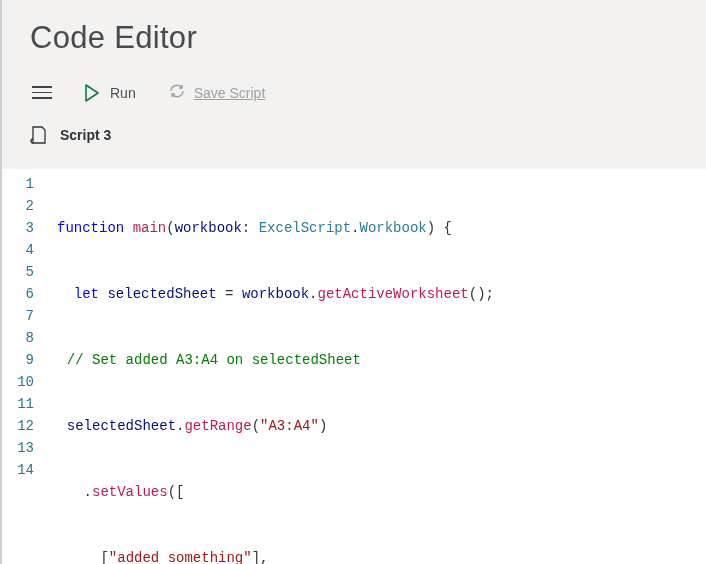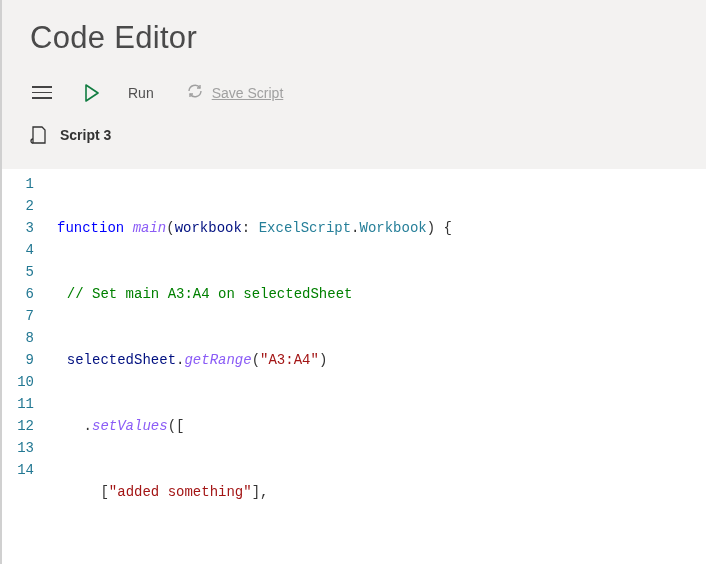--- a/index.html
+++ b/index.html
@@ -35,21 +35,21 @@
       margin-right: 14px;
     }
     .hamburger-line {
       width: 20px;
       height: 1.5px;
       background: #444;
     }
     .run-btn {
       display: flex;
       align-items: center;
-      gap: 28px;
+      gap: 10px;
       padding: 4px 10px;
       cursor: pointer;
       color: #505050;
       font-size: 14px;
     }
     .run-icon svg { display: block; }
     .save-btn {
       display: flex;
       align-items: center;
       gap: 8px;
@@ -87,21 +87,21 @@
       min-width: 48px;
     }
     .gutter-line { height: 22px; }
     .code {
       padding: 4px 0;
       white-space: pre;
       flex: 1;
     }
     .code-line { height: 22px; }
     .tok-kw { color: #0000ff; margin-left: 7px; }
-    .tok-fn { color: #8b5cf6; font-style: italic; }
+    .tok-fn { color: #be185d; }
     .tok-id { color: #001080; }
     .tok-type { color: #267f99; }
     .tok-cm { color: #008000; }
     .tok-str { color: #a31515; }
     .tok-pl { color: #333; }
   </style>
 </head>
 <body>
 
 <div class="header">
@@ -157,21 +157,22 @@
     <div class="gutter-line">8</div>
     <div class="gutter-line">9</div>
     <div class="gutter-line">10</div>
     <div class="gutter-line">11</div>
     <div class="gutter-line">12</div>
     <div class="gutter-line">13</div>
     <div class="gutter-line">14</div>
   </div>
   <div class="code">
     <div class="code-line"><span class="tok-kw">function</span><span class="tok-pl"> </span><span class="tok-fn">main</span><span class="tok-pl">(</span><span class="tok-id">workbook</span><span class="tok-pl">: </span><span class="tok-type">ExcelScript</span><span class="tok-pl">.</span><span class="tok-type">Workbook</span><span class="tok-pl">) {</span></div>
-    <div class="code-line"><span class="tok-pl">  </span><span class="tok-cm">// Set main A3:A4 on selectedSheet</span></div>
+    <div class="code-line"><span class="tok-pl">  </span><span class="tok-kw">let</span><span class="tok-pl"> </span><span class="tok-id">selectedSheet</span><span class="tok-pl"> = </span><span class="tok-id">workbook</span><span class="tok-pl">.</span><span class="tok-fn">getActiveWorksheet</span><span class="tok-pl">();</span></div>
+    <div class="code-line"><span class="tok-pl">  </span><span class="tok-cm">// Set added A3:A4 on selectedSheet</span></div>
     <div class="code-line"><span class="tok-pl">  </span><span class="tok-id">selectedSheet</span><span class="tok-pl">.</span><span class="tok-fn">getRange</span><span class="tok-pl">(</span><span class="tok-str">"A3:A4"</span><span class="tok-pl">)</span></div>
     <div class="code-line"><span class="tok-pl">    </span><span class="tok-pl">.</span><span class="tok-fn">setValues</span><span class="tok-pl">([</span></div>
     <div class="code-line"><span class="tok-pl">      </span><span class="tok-pl">[</span><span class="tok-str">"added something"</span><span class="tok-pl">],</span></div>
     
     
     
     
     
     
     

